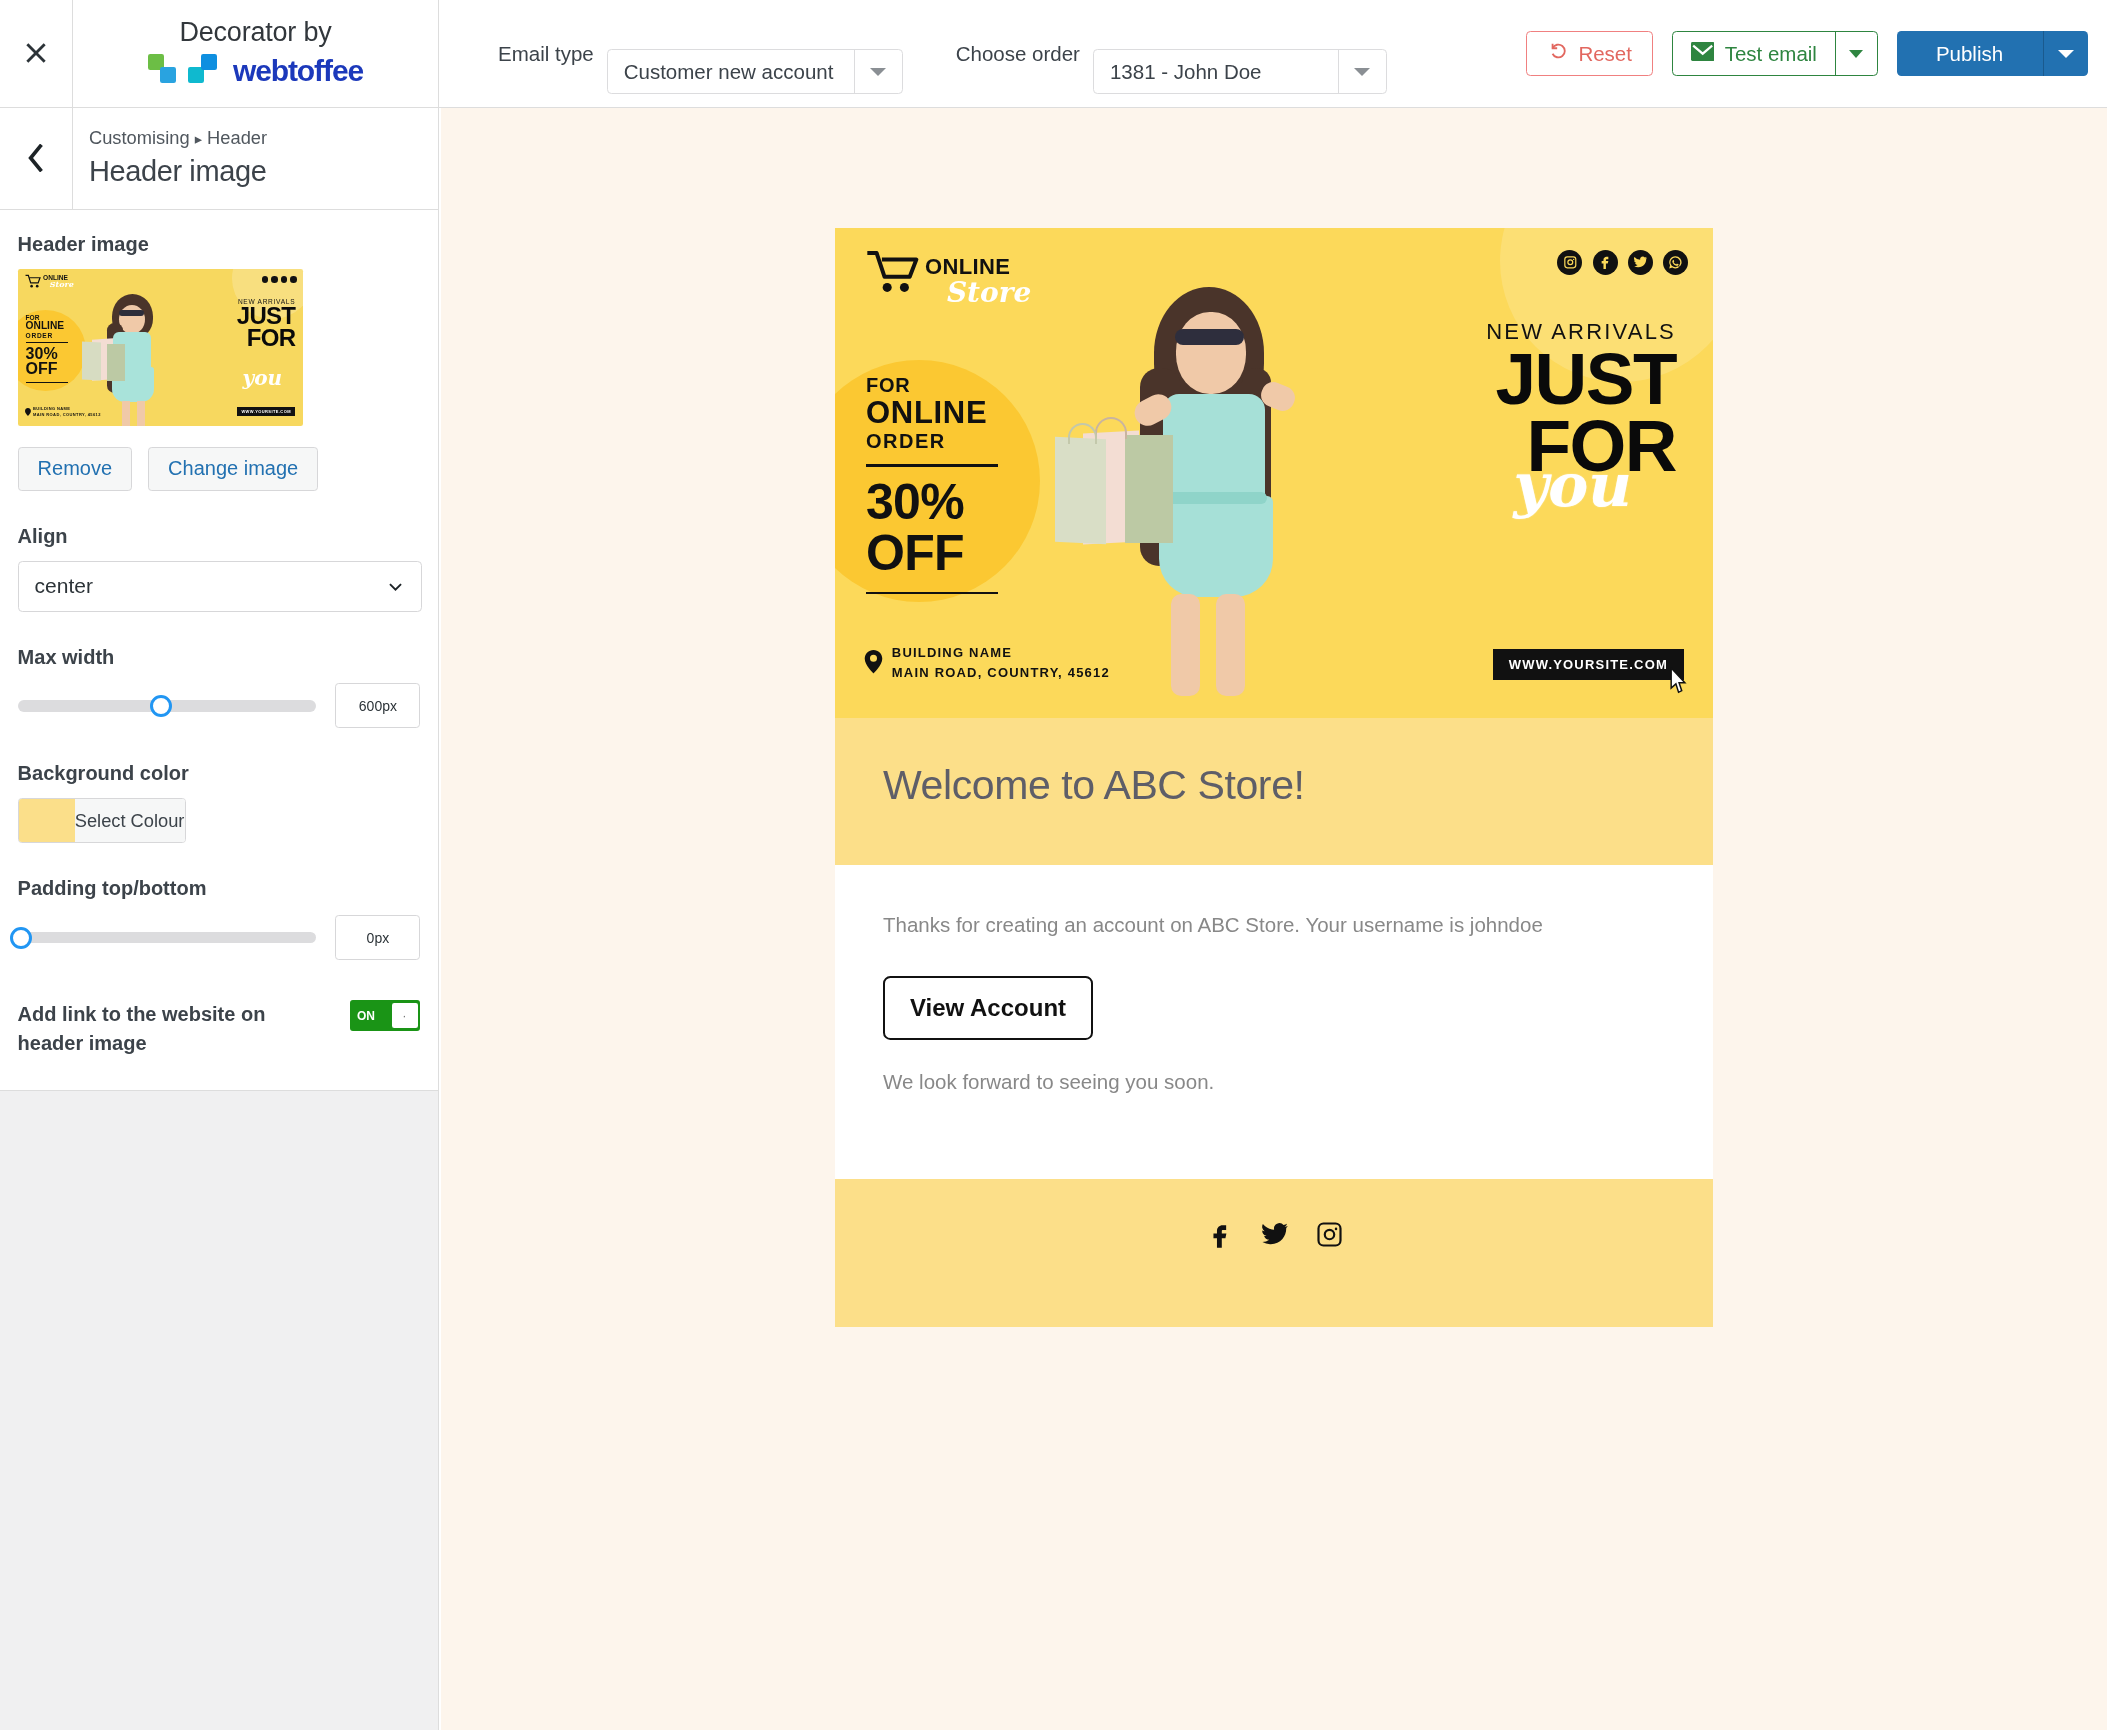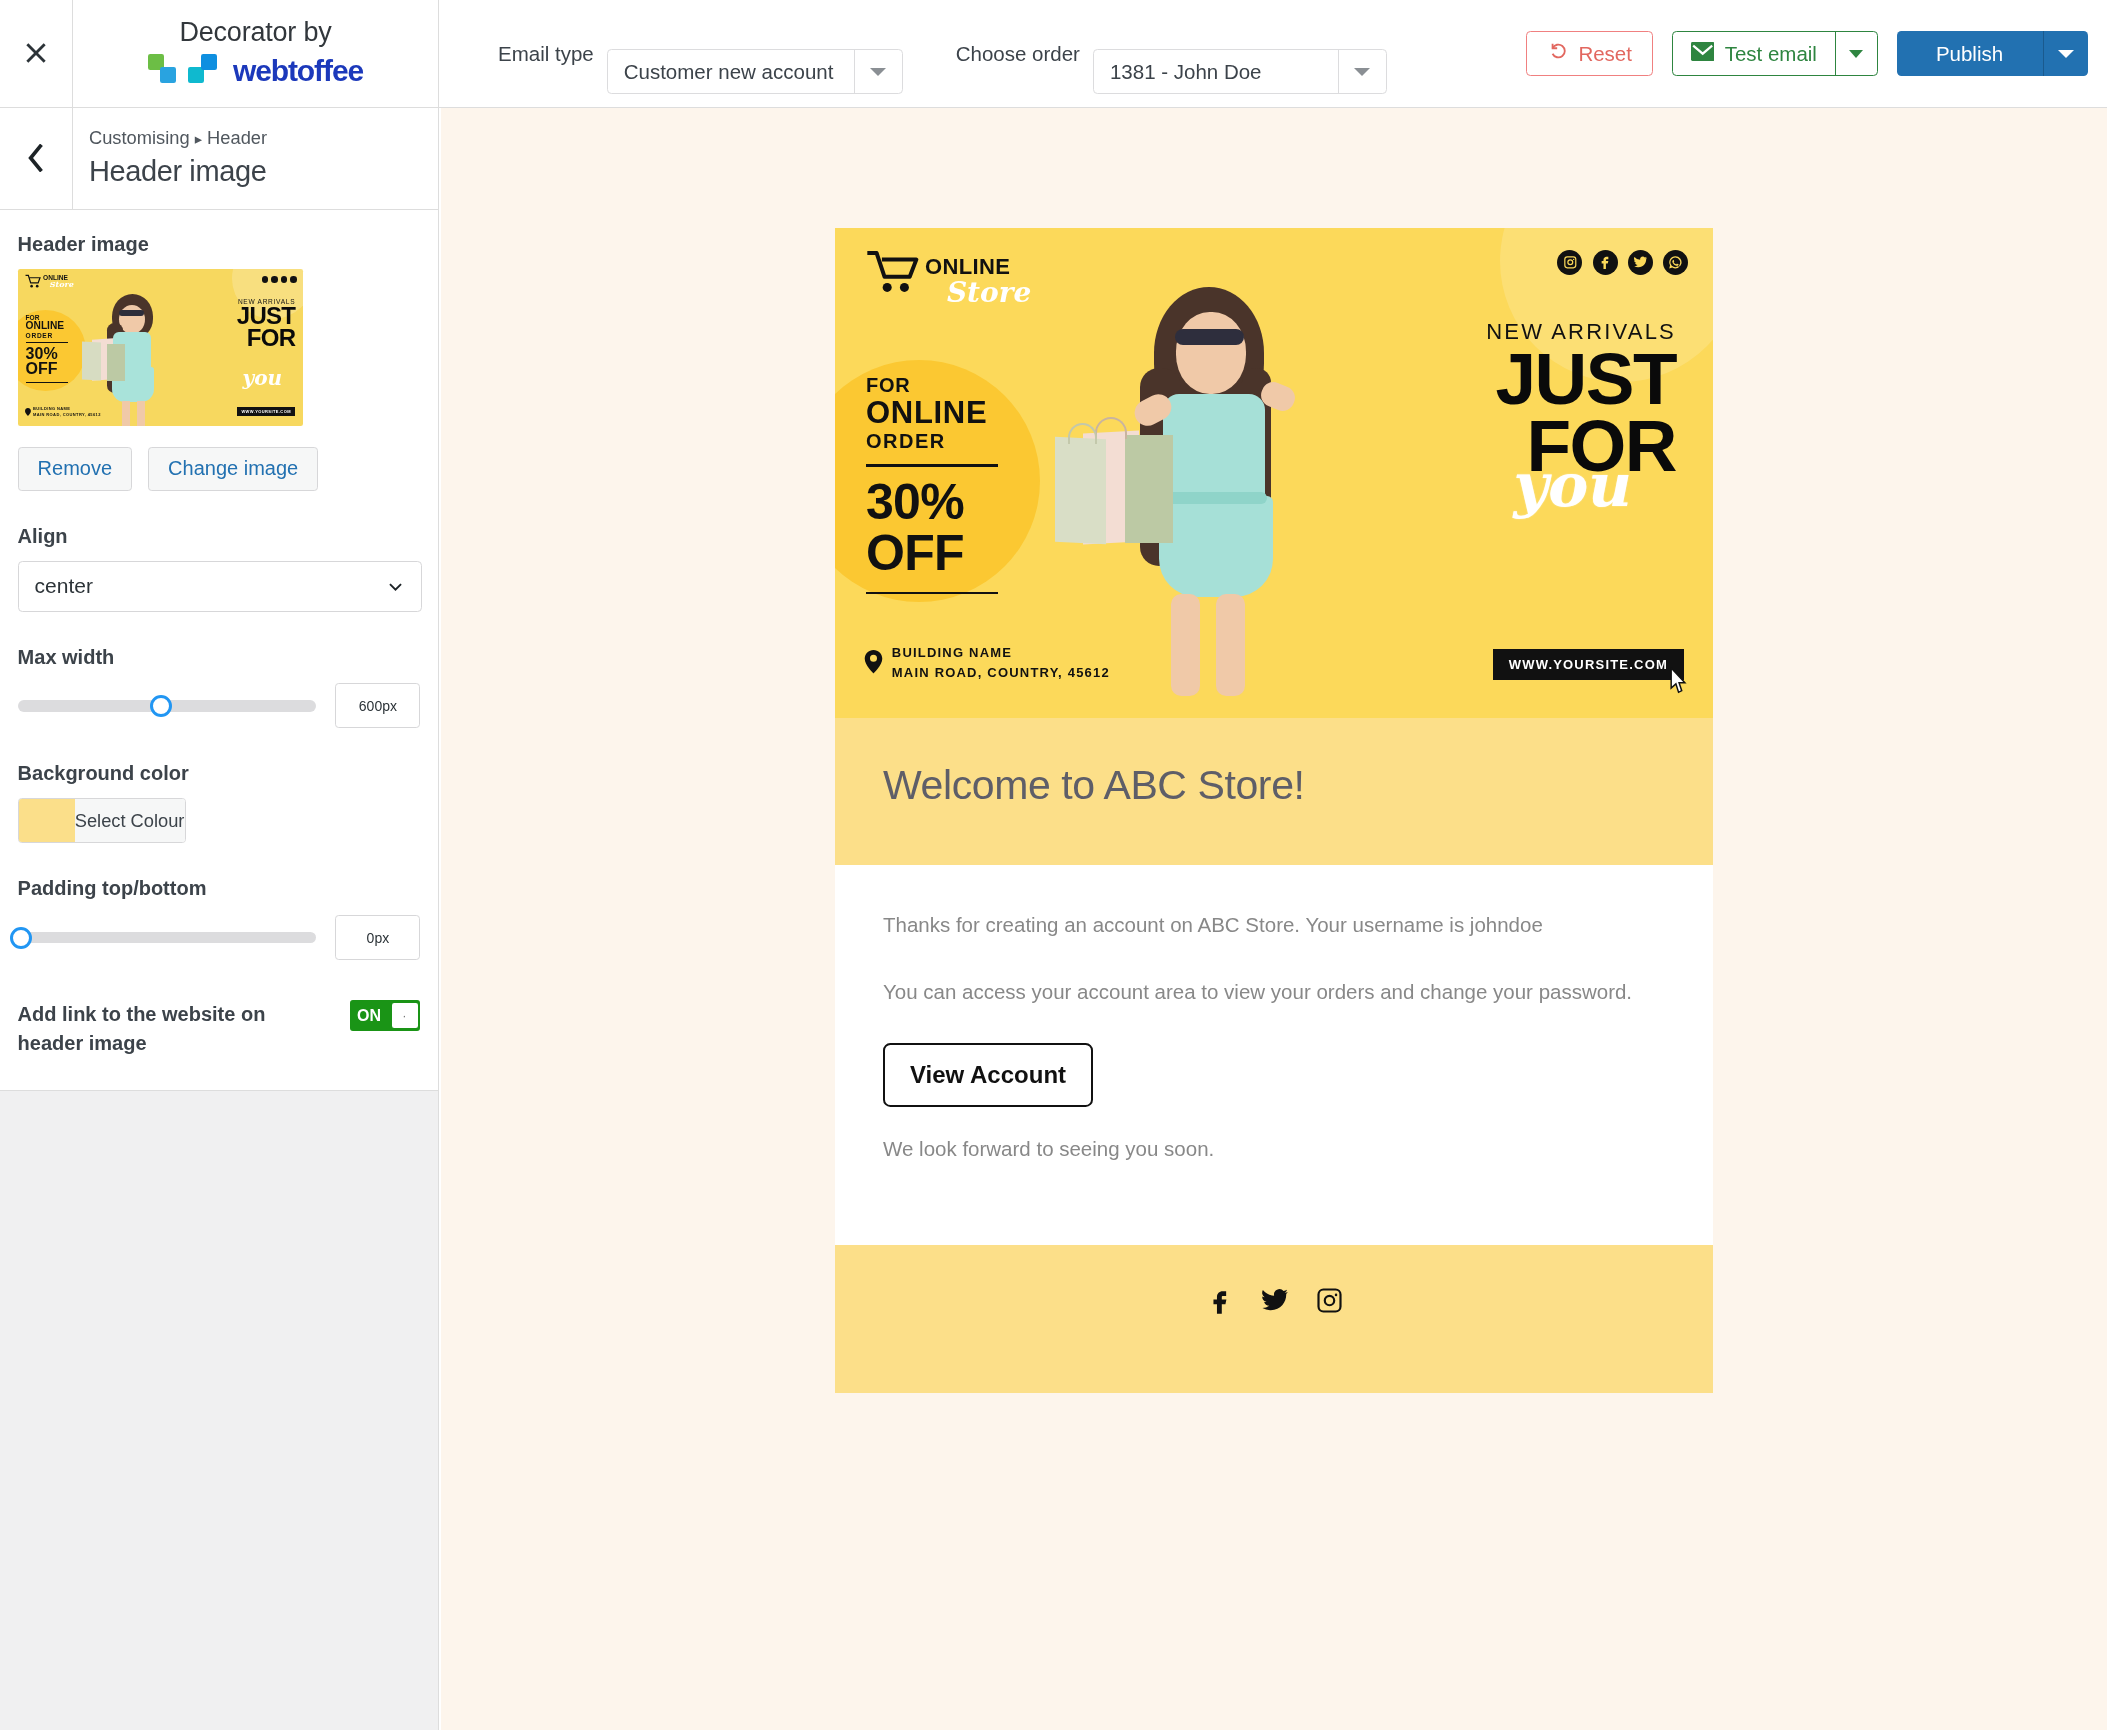--- a/index.html
+++ b/index.html
@@ -169,21 +169,21 @@
   .color-btn {
     flex: 1; background: #f6f7f7; display: flex; align-items: center; justify-content: center;
     font-size: 18.3px; color: #3c434a;
   }
   .toggle-row { display: flex; align-items: flex-start; justify-content: space-between; margin-top: 40px; gap: 14.6px; }
   .toggle-label { font-size: 20px; font-weight: bold; color: #3c434a; line-height: 1.45; max-width: 285px; }
   .toggle {
     width: 70px; height: 31px; background: #1a9416; border-radius: 2.9px;
     display: flex; align-items: center; padding: 2.9px; cursor: pointer;
   }
-  .toggle-text { color: #fff; font-size: 16px; font-weight: bold; padding-left: 3.7px; }
+  .toggle-text { color: #fff; font-size: 12px; font-weight: bold; padding-left: 3.7px; }
   .toggle-knob { width: 26px; height: 25px; background: #fff; border-radius: 2.2px; margin-left: auto;
                  display:flex; align-items:center; justify-content:center; color:#777; font-size:13px;}
 
   
   .canvas {
     position: absolute; top: 108px; left: 441px;
     width: 1667px; height: 1622px;
     background: #fdf5ec;
     overflow: hidden;
   }
@@ -598,21 +598,20 @@
           </svg>
       </span>
     </div>
 
     <div class="band">
       <h1>Welcome to ABC Store!</h1>
     </div>
 
     <div class="ebody">
       <p>Thanks for creating an account on ABC Store. Your username is johndoe</p>
-      <p>You can access your account area to view your orders and change your password.</p>
       <div class="cta">View Account</div>
       <p class="last">We look forward to seeing you soon.</p>
     </div>
 
     <div class="efoot">
       <div class="fsoc">
         <span>
           <svg viewBox="0 0 24 24">
               <path d="M14.5 8.2h3V4.3h-3c-2.6 0-4.6 2-4.6 4.6v2.2H7v3.9h2.9V23h4v-8h3l.8-3.9h-3.8V8.9c0-.4.3-.7.6-.7z"></path>
             </svg>

